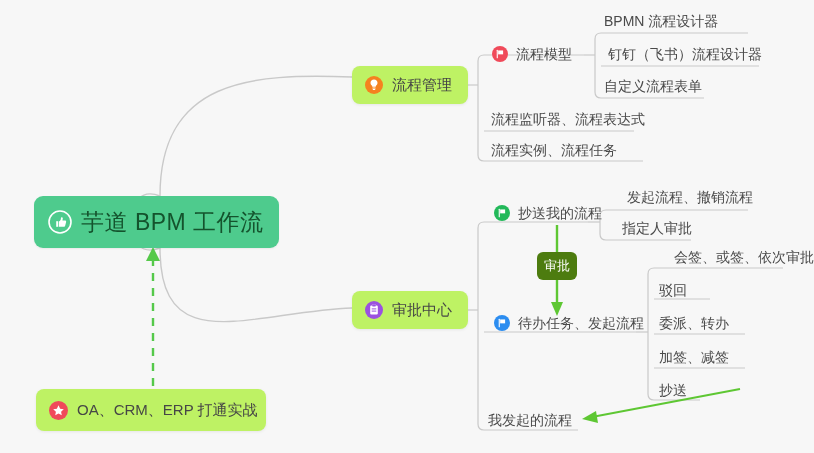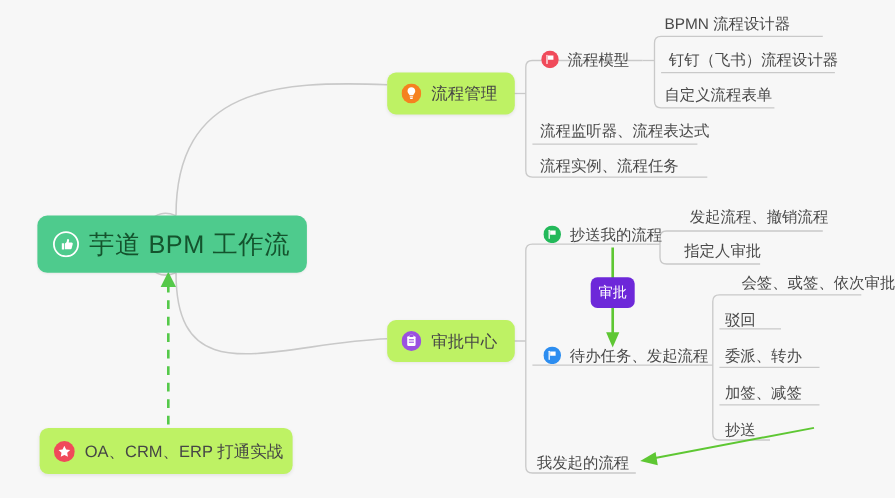--- a/index.html
+++ b/index.html
@@ -82,21 +82,21 @@
     align-items: center;
   }
   .leaf .leaf-text { display: inline-block; }
   .leaf .leaf-icon { margin-right: 8px; display: inline-flex; }
   #badge-approval {
     position: absolute;
     left: 537px;
     top: 252px;
     width: 40px;
     height: 28px;
-    background: #6d28d9;
+    background: #4d7c0f;
     border-radius: 6px;
     display: flex;
     align-items: center;
     justify-content: center;
     color: #ffffff;
     font-size: 13px;
   }
 
   .icon-svg { display: block; }
 </style>

